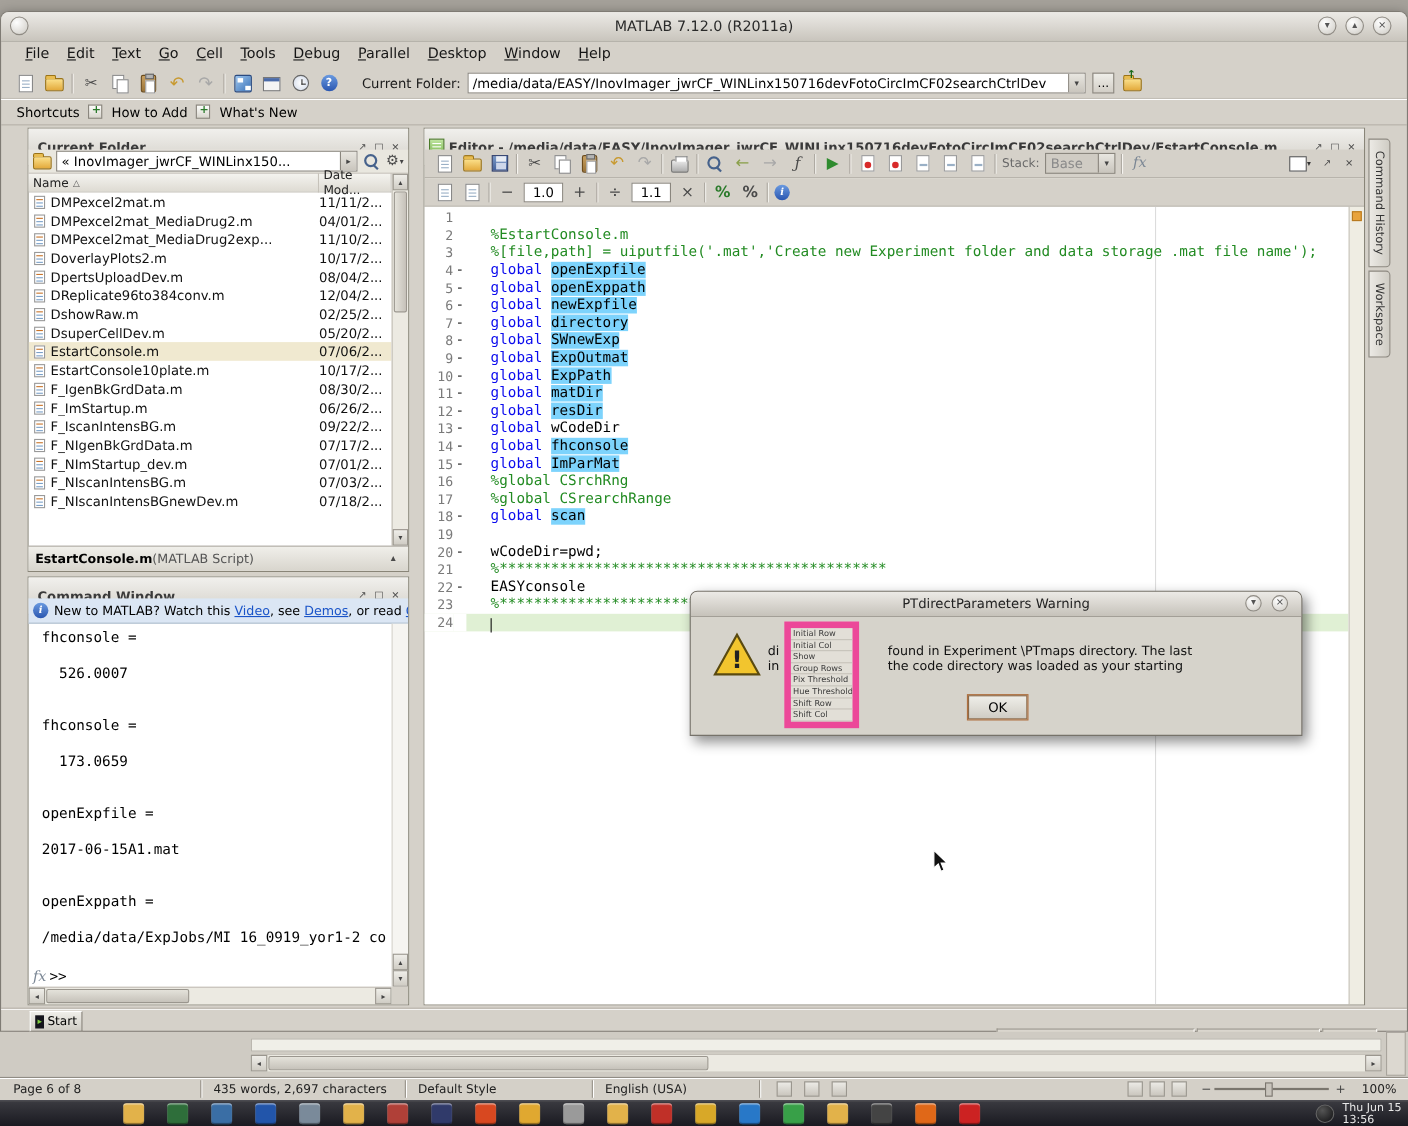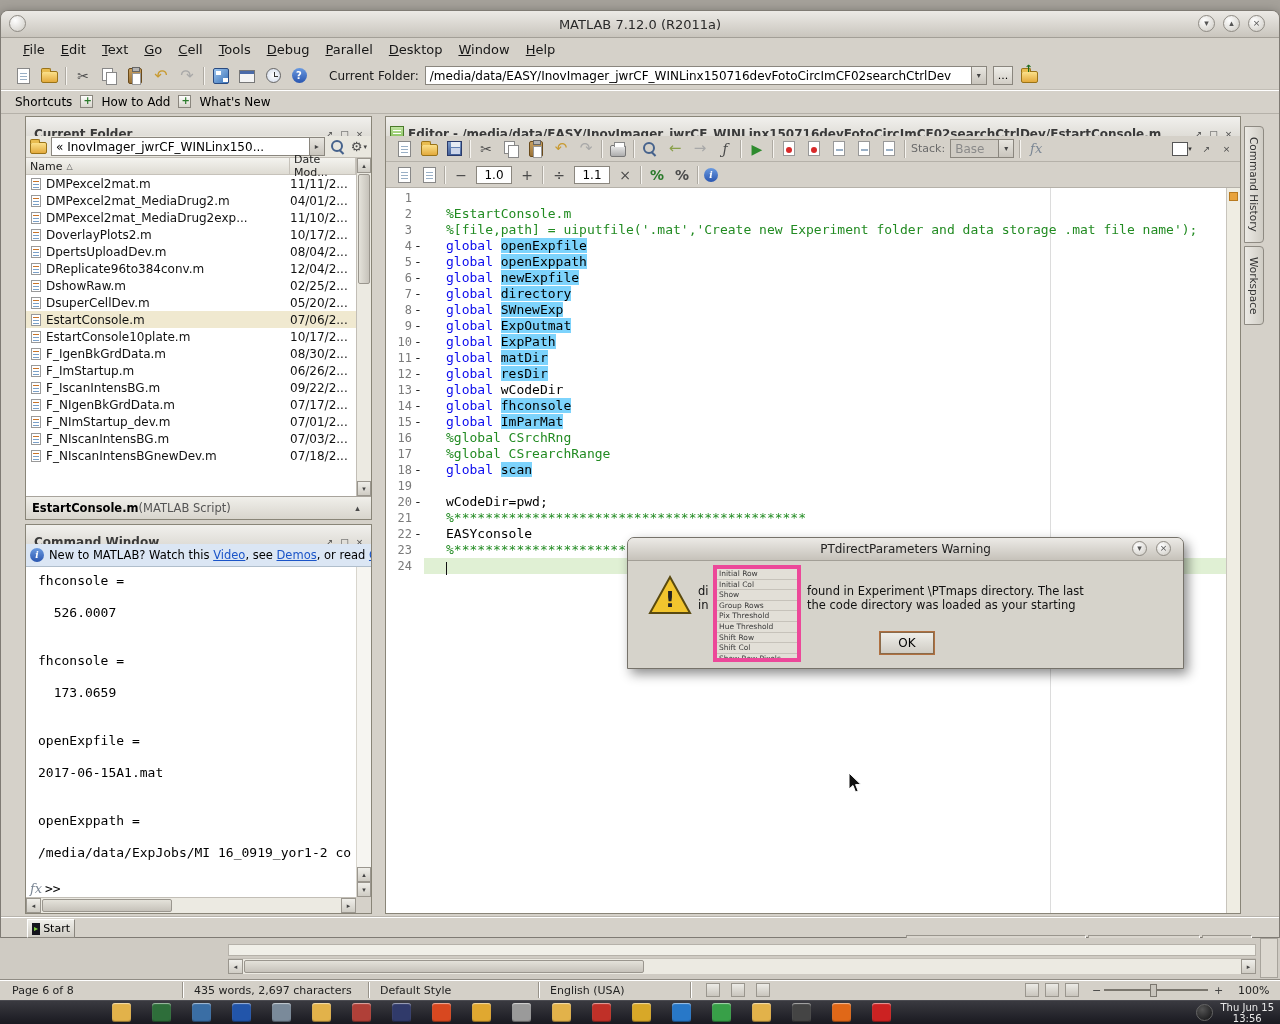--- a/index.html
+++ b/index.html
@@ -82,38 +82,38 @@
 
 
 .statusbar{left:0;top:905px;right:0;height:23px;border-top:1px solid #b8b4ac;box-shadow:0 1px 0 #fff inset}
 .sunken{position:absolute;top:18px;height:17px;background:#dad6ce;border:1px solid;border-color:#9a968e #fbfaf8 #fbfaf8 #9a968e;font-size:11px;color:#222;display:flex;align-items:center;padding:0 6px}
 .startbtn{position:absolute;left:26px;top:2px;height:19px;width:48px;background:linear-gradient(#efeee9,#cfccc4);border:1px solid;border-color:#fff #8a867e #8a867e #fff;display:flex;align-items:center;gap:3px;font-size:11px;padding:0 4px}
 
 
 .dialog{left:627px;top:537px;width:557px;height:132px;background:#d6d3cb;border:1px solid #76726a;border-radius:7px 7px 0 0;box-shadow:4px 5px 12px rgba(0,0,0,.45);z-index:50}
 .dlg-title{position:absolute;left:0;right:0;top:0;height:23px;background:linear-gradient(#eceae6,#c6c2ba);border-bottom:1px solid #a39f97;border-radius:6px 6px 0 0}
 .dlg-title .title{position:absolute;left:0;right:0;top:4px;text-align:center;font-size:12px;color:#222}
-.dlg-list{position:absolute;left:85px;top:27px;width:88px;height:97px;background:#e2dfd7;border:4px solid #ec4899;overflow:hidden;z-index:2}
+.dlg-list{position:absolute;left:85px;top:27px;width:68px;height:97px;background:#e2dfd7;border:6px solid #ec4899;overflow:hidden;z-index:2}
 .dlg-li{height:10.6px;font-size:7.5px;line-height:10.5px;color:#3a3a3a;border-bottom:1px solid #c6c2ba;white-space:nowrap;overflow:hidden;padding-left:2px}
 .dlg-msg{position:absolute;font-size:11.5px;color:#111;white-space:nowrap}
 .okbtn{position:absolute;left:252px;top:94px;width:54px;height:22px;background:linear-gradient(#efeee9,#cfccc4);border:1px solid #8a6a4a;outline:1px solid #b07040;font-size:12px;display:flex;align-items:center;justify-content:center}
 
 
 .writer{left:0;top:938px;width:1280px;height:62px;background:#cfcbc3}
 .wr-bar{position:absolute;left:0;right:0;bottom:0;height:21px;background:#d4d0c8;border-top:1px solid #908c84;box-shadow:0 1px 0 #fff inset}
 .wr-field{position:absolute;top:4px;font-size:11px;color:#222;white-space:nowrap}
 .wr-sep{position:absolute;top:2px;height:16px;width:2px;border-left:1px solid #979289;border-right:1px solid #fff}
 .wr-ic{position:absolute;top:3px;width:14px;height:14px;background:linear-gradient(#ecebe6,#c9c5bd);border:1px solid #9a968e}
 
 
 .taskbar{left:0;top:1000px;width:1280px;height:24px;background:linear-gradient(#3a3a40,#191920);border-top:1px solid #4a4a50;display:flex;align-items:center;padding-left:112px;gap:21px}
 .task-ic{width:19px;height:19px;border-radius:3px;flex:none;box-shadow:inset 0 1px 1px rgba(255,255,255,.55),inset 0 -1px 1px rgba(0,0,0,.4)}
 .clock{margin-left:auto;display:flex;align-items:center;gap:8px;padding-right:6px}
 .clock-ic{width:17px;height:17px;border-radius:50%;background:radial-gradient(circle at 35% 30%,#555,#0e0e10);border:1px solid #666}
-.clock-txt{font-size:10px;line-height:11px;color:#e9e9e9;text-align:center;white-space:pre}
+.clock-txt{font-size:10px;line-height:11px;color:#e9e9e9;text-align:left;white-space:pre}
 
 
 .i-doc{width:13px;height:16px;background:#fff;border:1px solid #888;position:relative;flex:none}
 .i-doc::after{content:"";position:absolute;left:2px;top:4px;width:7px;height:1px;background:#9ab0c6;box-shadow:0 3px 0 #9ab0c6,0 6px 0 #9ab0c6}
 .i-mfile{width:10px;height:12px;background:#fff;border:1px solid #999;position:relative;flex:none}
 .i-mfile::before{content:"";position:absolute;left:1px;top:2px;width:6px;height:1px;background:#c8742a;box-shadow:0 3px 0 #7aa0c8,0 6px 0 #7aa0c8}
 .i-folder{width:17px;height:12px;position:relative;background:linear-gradient(#fbe08a,#e3aa3c);border:1px solid #9a7318;border-radius:2px;margin-top:3px;flex:none}
 .i-folder::before{content:"";position:absolute;top:-4px;left:-1px;width:8px;height:3px;background:#e8bc50;border:1px solid #9a7318;border-bottom:none;border-radius:2px 2px 0 0}
 .i-save{width:15px;height:15px;background:linear-gradient(#7a9ac8,#44609a);border:1px solid #2a3a6a;position:relative;flex:none}
 .i-save::before{content:"";position:absolute;left:3px;top:0;width:9px;height:5px;background:#e8ecf4}

